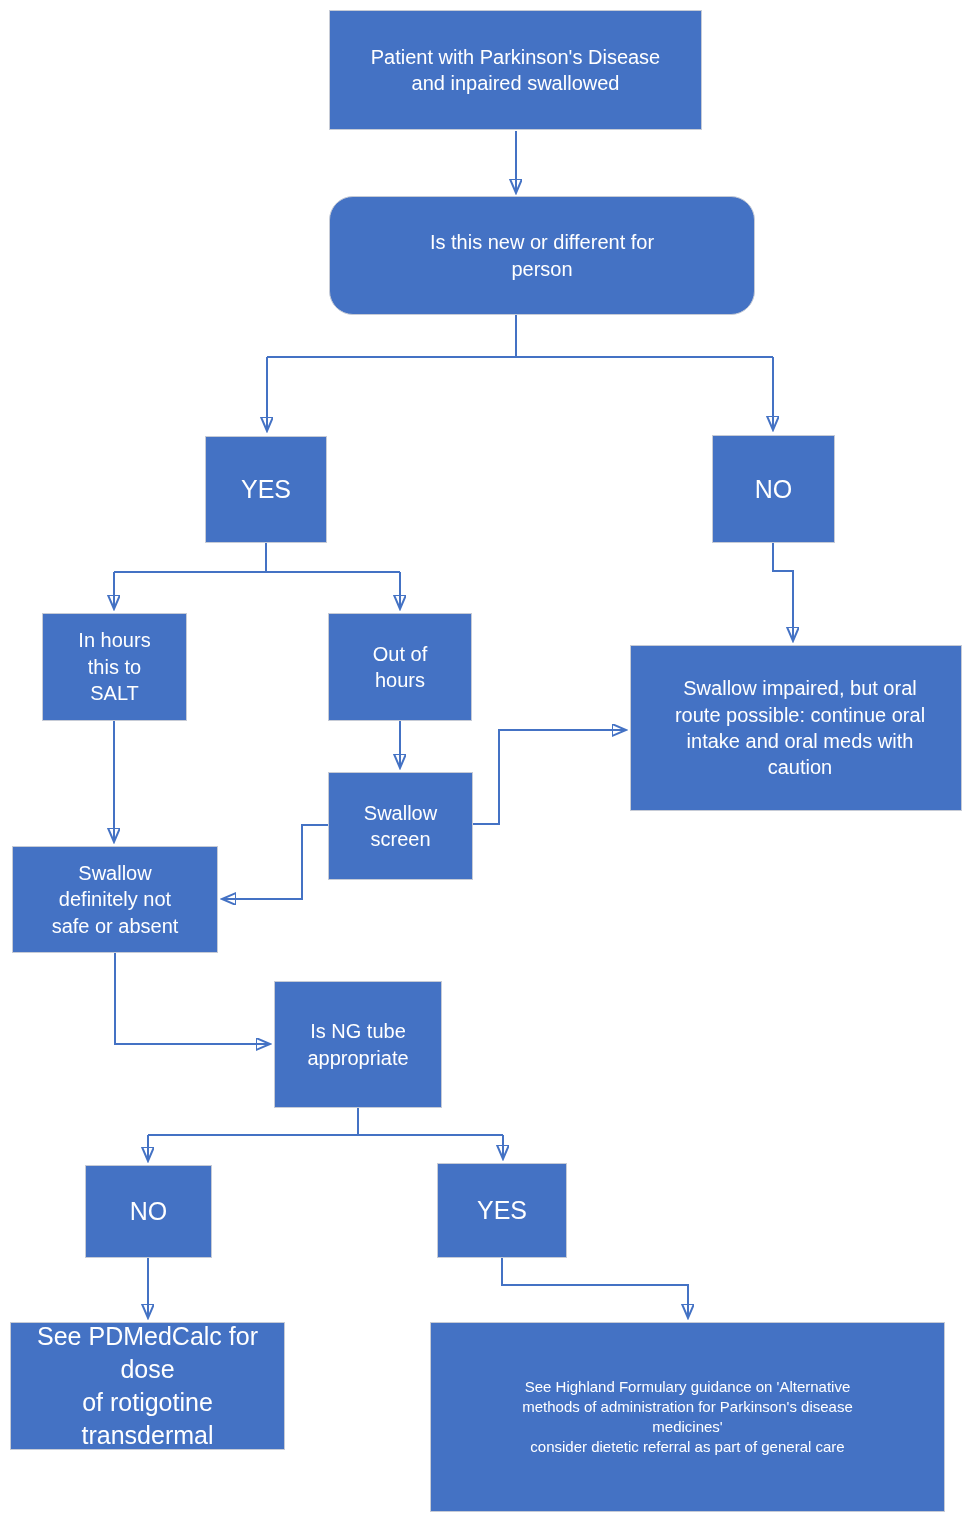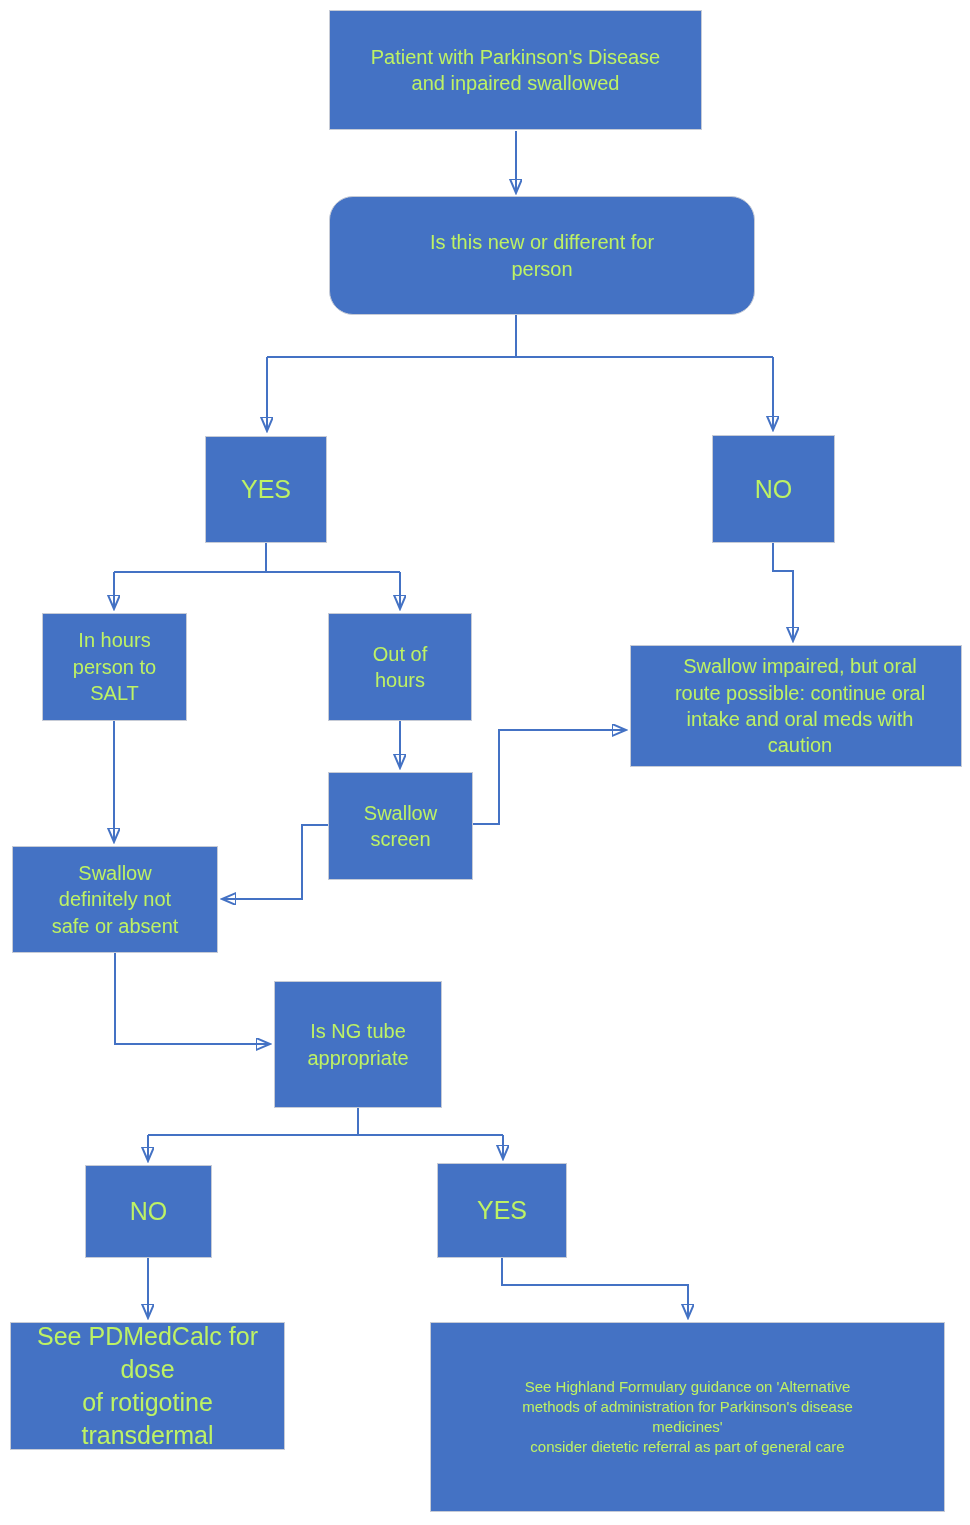--- a/index.html
+++ b/index.html
@@ -25,21 +25,21 @@
   #connectors path {
     fill: none;
     stroke: #4472c4;
     stroke-width: 2;
   }
   .node {
     position: absolute;
     box-sizing: border-box;
     background: #4472c4;
     border: 1.5px solid #c6cbd6;
-    color: #bef264;
+    color: #ffffff;
     display: flex;
     align-items: center;
     justify-content: center;
     text-align: center;
     white-space: pre-line;
     line-height: 1.32;
     padding: 4px;
   }
 </style>
 </head>
@@ -89,30 +89,30 @@
 and inpaired swallowed</div>
 
   <div class="node" style="left:329px; top:196px; width:426px; height:119px; font-size:20px;border-radius:24px;">Is this new or different for
 person</div>
 
   <div class="node" style="left:205px; top:436px; width:122px; height:107px; font-size:25px;">YES</div>
 
   <div class="node" style="left:712px; top:435px; width:123px; height:108px; font-size:25px;">NO</div>
 
   <div class="node" style="left:42px; top:613px; width:145px; height:108px; font-size:20px;">In hours
-person to
+this to
 SALT</div>
 
   <div class="node" style="left:328px; top:613px; width:144px; height:108px; font-size:20px;">Out of
 hours</div>
 
   <div class="node" style="left:328px; top:772px; width:145px; height:108px; font-size:20px;">Swallow
 screen</div>
 
-  <div class="node" style="left:630px; top:645px; width:332px; height:122px; font-size:20px;padding-left:12px;">Swallow impaired, but oral
+  <div class="node" style="left:630px; top:645px; width:332px; height:166px; font-size:20px;padding-left:12px;">Swallow impaired, but oral
 route possible: continue oral
 intake and oral meds with
 caution</div>
 
   <div class="node" style="left:12px; top:846px; width:206px; height:107px; font-size:20px;">Swallow
 definitely not
 safe or absent</div>
 
   <div class="node" style="left:274px; top:981px; width:168px; height:127px; font-size:20px;">Is NG tube
 appropriate</div>

